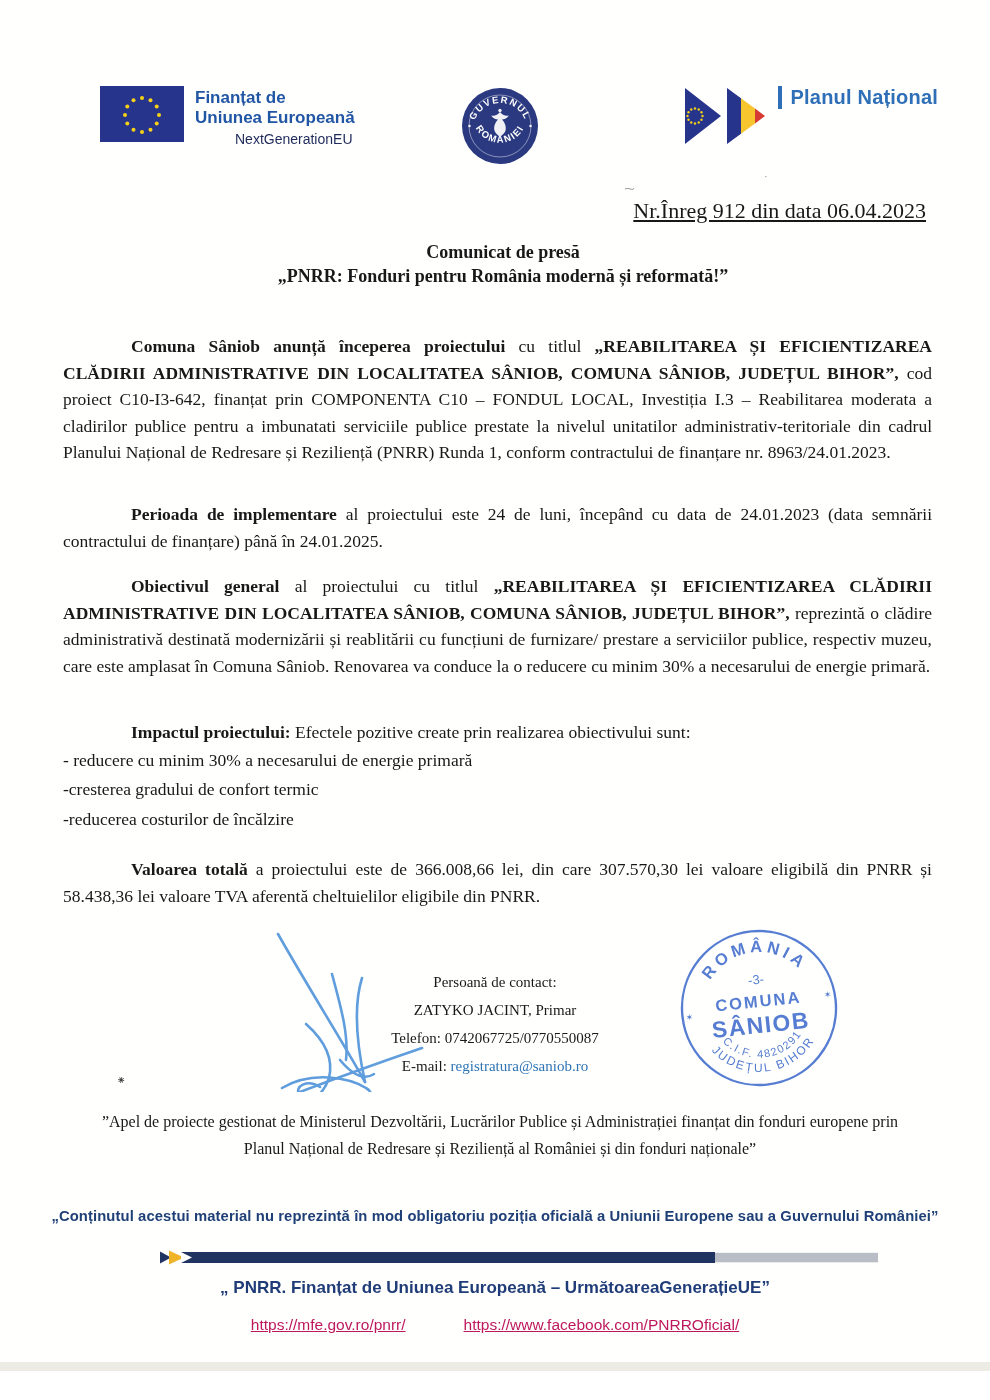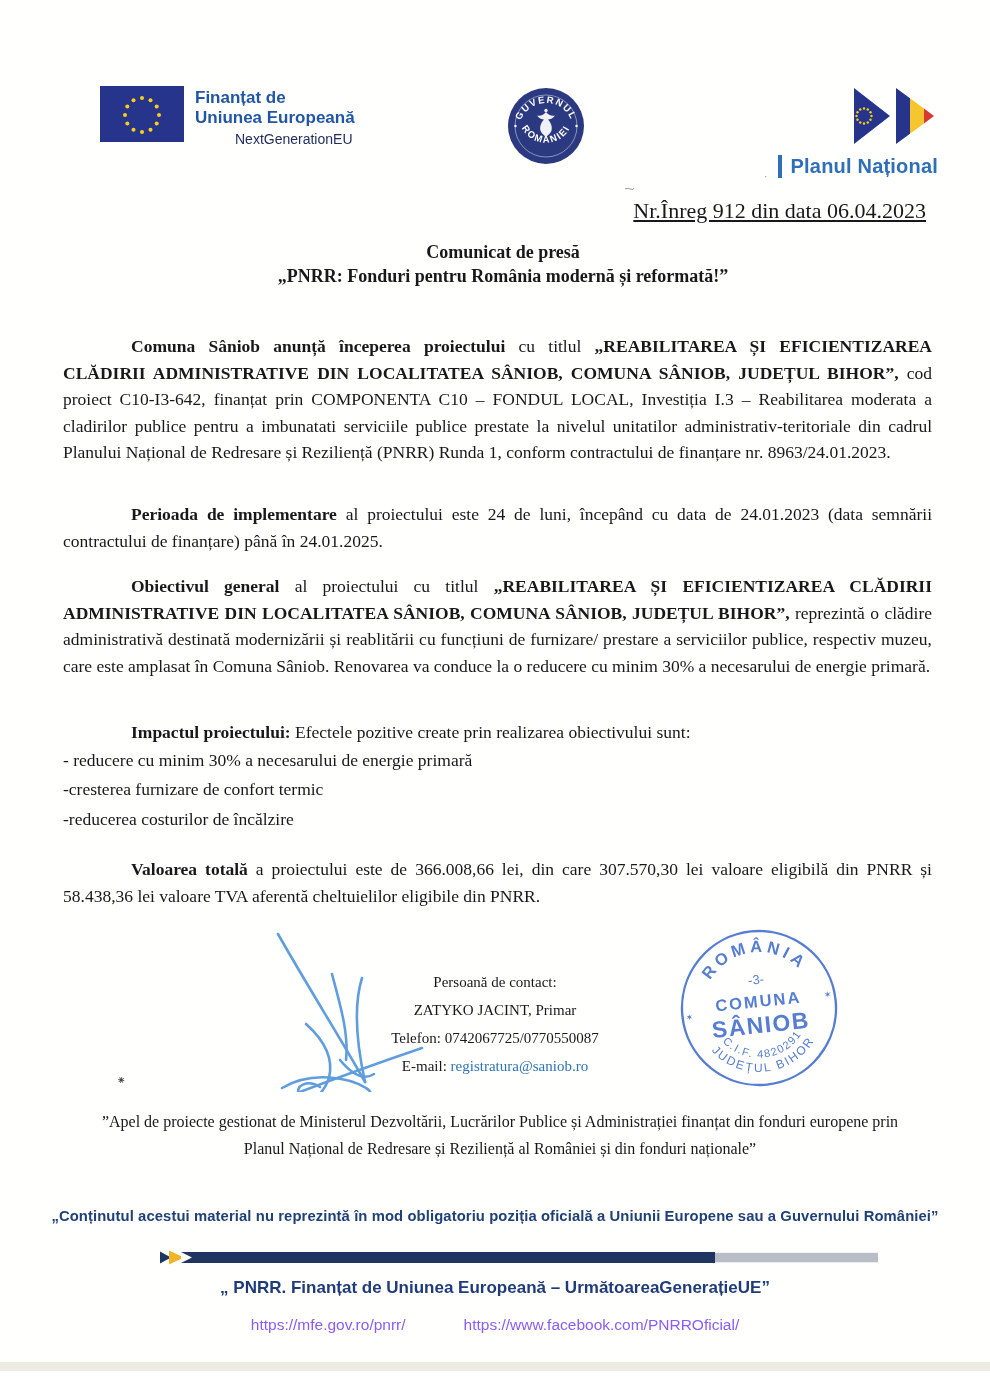--- a/index.html
+++ b/index.html
@@ -12,21 +12,21 @@
   
   .logos { position:absolute; top:86px; left:100px; right:52px;
     display:flex; justify-content:space-between; align-items:flex-start; }
   .eu-logo { display:flex; gap:11px; align-items:flex-start; }
   .eu-text { padding-top:2px; }
   .eu-text .b { font-family:"Liberation Sans", sans-serif; font-weight:bold;
     font-size:17px; line-height:20px; color:#2156a5; }
   .eu-text .n { font-family:"Liberation Sans", sans-serif; font-size:14px;
     line-height:22px; color:#1e2a5a;margin-left:40px; }
   .gov-seal { margin-left:-40px; }
-  .pnrr-logo { display:flex; align-items:flex-end; gap:9px;flex-direction:column; }
+  .pnrr-logo { display:flex; align-items:flex-start; gap:9px; }
   .pnrr-text { border-left:4px solid #2e6fb7; padding-left:9px;
     font-family:"Liberation Sans", sans-serif; font-weight:bold;
     font-size:20px; line-height:23px; color:#2e6fb7; letter-spacing:.2px; }
   
   .reg { position:absolute; top:198px; right:64px; font-size:22px;text-decoration:underline; }
   .title { position:absolute; top:240px; left:16px; right:0; text-align:center;
     font-weight:bold; font-size:18px; line-height:24px; }
   .para { position:absolute; left:63px; right:58px; font-size:17.5px;
     line-height:26.5px; text-align:justify; }
   .para .ind { text-indent:68px; }
@@ -52,21 +52,21 @@
   .disclaimer { position:absolute; top:1208px; left:0; right:0; text-align:center;
     font-family:"Liberation Sans", sans-serif; font-size:14.8px;
     font-weight:bold; color:#1f3f77; letter-spacing:.1px; }
   .bar { position:absolute; top:1250px; left:160px; }
   .slogan { position:absolute; top:1278px; left:0; right:0; text-align:center;
     font-family:"Liberation Sans", sans-serif; font-weight:bold;
     font-size:17px; color:#1f3c78; }
   .links { position:absolute; top:1316px; left:0; right:0;
     display:flex; justify-content:center; gap:58px;
     font-family:"Liberation Sans", sans-serif; font-size:15.5px; }
-  .links a { color:#8b5cf6; cursor:pointer; }
+  .links a { color:#be185d; text-decoration:underline; cursor:pointer; }
   .bottom-strip { position:absolute; left:0; right:0; bottom:0; height:9px;
     background:#e9e7dd; opacity:.8; }
 </style>
 </head>
 <body>
 
 <div class="page">
 
   <div class="logos">
 
@@ -163,21 +163,21 @@
     <div class="ind"><span class="b">Perioada de implementare</span><span> al proiectului este 24 de luni, începând cu data de 24.01.2023 (data semnării contractului de finanțare) până în 24.01.2025.</span></div>
   </div>
 
   <div class="para" id="p3">
     <div class="ind"><span class="b">Obiectivul general</span><span> al proiectului cu titlul </span><span class="b">„REABILITAREA ȘI EFICIENTIZAREA CLĂDIRII ADMINISTRATIVE DIN LOCALITATEA SÂNIOB, COMUNA SÂNIOB, JUDEȚUL BIHOR”,</span><span> reprezintă o clădire administrativă destinată modernizării și reablitării cu funcțiuni de furnizare/ prestare a serviciilor publice, respectiv muzeu, care este amplasat în Comuna Sâniob. Renovarea va conduce la o reducere cu minim 30% a necesarului de energie primară.</span></div>
   </div>
 
   <div class="para" id="impact">
     <div class="ind"><span class="b">Impactul proiectului:</span><span> Efectele pozitive create prin realizarea obiectivului sunt:</span></div>
     <div class="item">- reducere cu minim 30% a necesarului de energie primară</div>
-    <div class="item">-cresterea furnizare de confort termic</div>
+    <div class="item">-cresterea gradului de confort termic</div>
     <div class="item">-reducerea costurilor de încălzire</div>
   </div>
 
   <div class="para" id="value">
     <div class="ind"><span class="b">Valoarea totală</span><span> a proiectului este de 366.008,66 lei, din care 307.570,30 lei valoare eligibilă din PNRR și 58.438,36 lei valoare TVA aferentă cheltuielilor eligibile din PNRR.</span></div>
   </div>
 
   <div class="signature">
     <svg width="165" height="160" viewBox="0 0 165 160">
       <g fill="none" stroke="#4f93d9" stroke-width="2.6" stroke-linecap="round" opacity="0.9">

